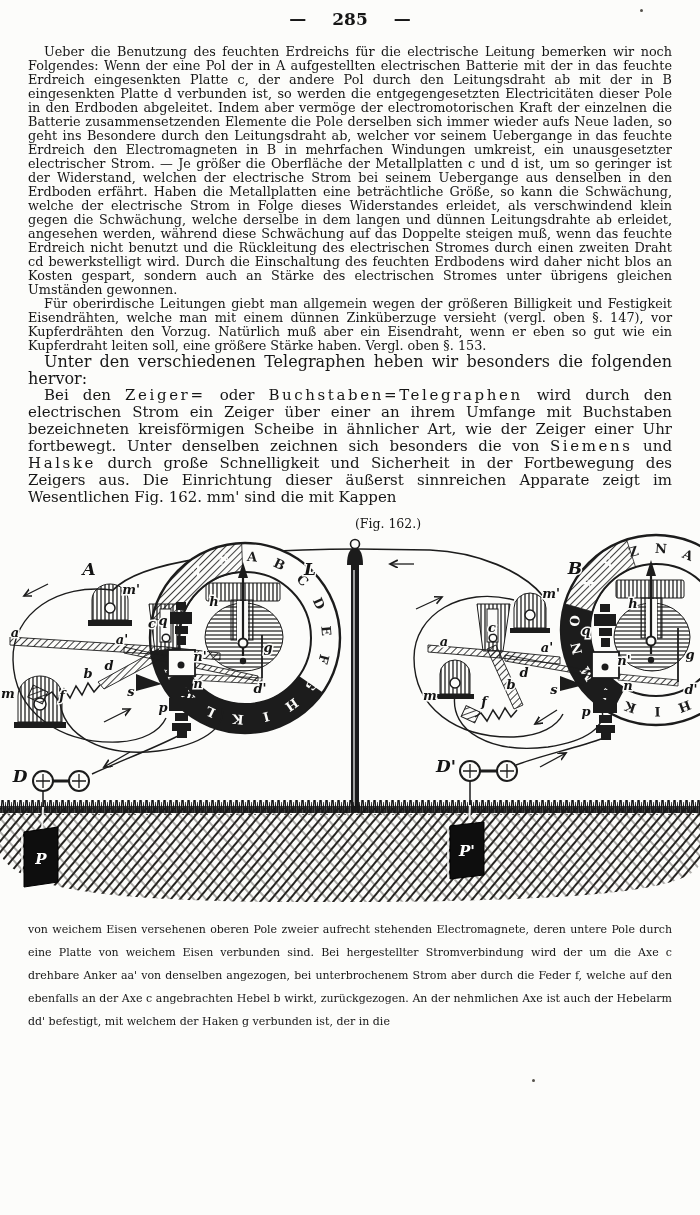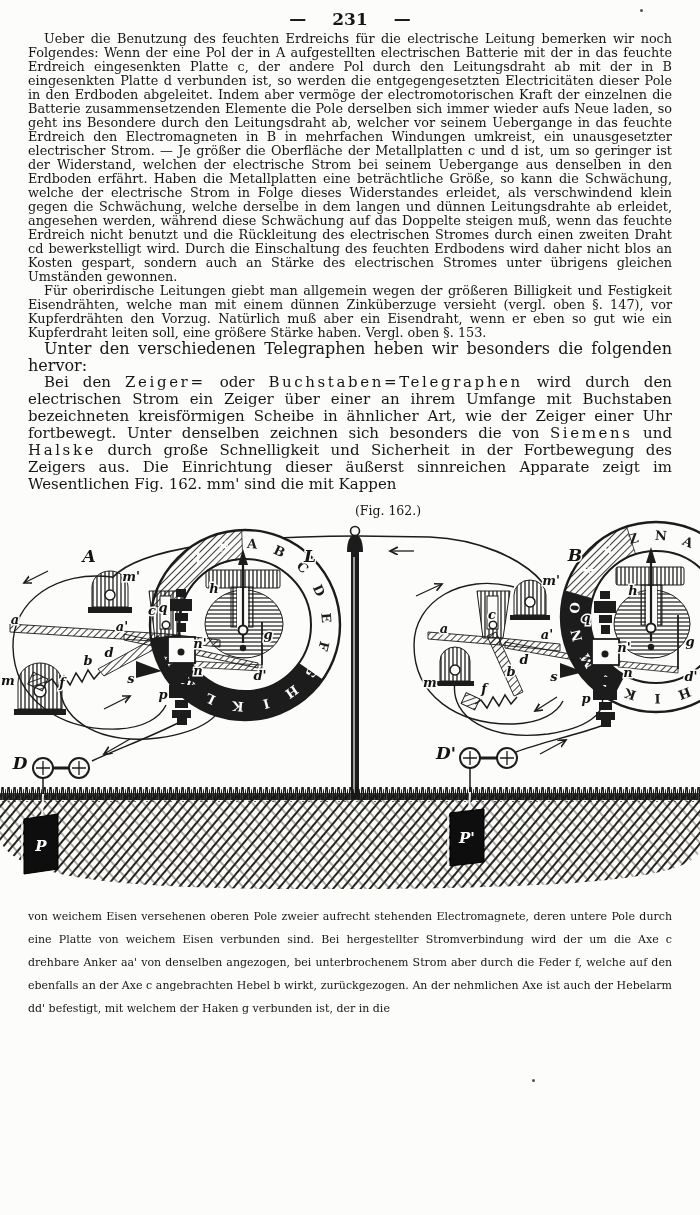--- a/index.html
+++ b/index.html
@@ -4,21 +4,21 @@
 <style>
   html,body{margin:0;padding:0;}
   body{background:#fcfcfa;}
   .page{position:relative;width:700px;height:1215px;background:#fcfcfa;color:#161616;
         font-family:"DejaVu Serif",serif;overflow:hidden;}
   .pagenum{display:flex;justify-content:center;align-items:baseline;gap:26px;
            padding-top:9px;font-size:17px;font-weight:bold;}
   .page p{margin:0;padding:0 28px;text-align:justify;hyphens:auto;}
   .p-large{font-size:16.5px;line-height:25px;margin-top:13px;}
   .p-small{font-size:12.8px;line-height:14px;}
-  .p-small.first{margin-top:3px;}
+  .p-small.first{margin-top:16px;}
   .p-medium{font-size:16px;line-height:17px;}
   .p-large2{font-size:15px;line-height:17px;}
   .p-bottom{margin-top:14px;font-size:11px;line-height:23px;}
   .indent{text-indent:16px;}
   .sperr{letter-spacing:2.6px;}
   .fig-caption{text-align:center;font-size:12.5px;margin-top:10px;padding-left:76px;}
   svg.figure{display:block;margin-top:2px;}
   .ink{stroke:#1c1c1c;}
   .dial-letter{font-family:"DejaVu Serif",serif;font-weight:bold;font-size:13px;
                fill:#1c1c1c;text-anchor:middle;dominant-baseline:middle;}
@@ -30,21 +30,21 @@
             fill:#ffffff;text-anchor:middle;paint-order:normal;stroke:none;}
   .speck{position:absolute;width:3px;height:3px;border-radius:50%;background:#55524c;}
 </style>
 </head>
 <body>
 
 <div class="page">
 
   <div class="pagenum">
     <span>—</span>
-    <span>231</span>
+    <span>285</span>
     <span>—</span>
   </div>
 
   <p class="p-small first indent">Ueber die Benutzung des feuchten Erdreichs für die electrische Leitung bemerken wir noch Folgendes: Wenn der eine Pol der in A aufgestellten electrischen Batterie mit der in das feuchte Erdreich eingesenkten Platte c, der andere Pol durch den Leitungsdraht ab mit der in B eingesenkten Platte d verbunden ist, so werden die entgegengesetzten Electricitäten dieser Pole in den Erdboden abgeleitet. Indem aber vermöge der electromotorischen Kraft der einzelnen die Batterie zusammensetzenden Elemente die Pole derselben sich immer wieder aufs Neue laden, so geht ins Besondere durch den Leitungsdraht ab, welcher vor seinem Uebergange in das feuchte Erdreich den Electromagneten in B in mehrfachen Windungen umkreist, ein unausgesetzter electrischer Strom. — Je größer die Oberfläche der Metallplatten c und d ist, um so geringer ist der Widerstand, welchen der electrische Strom bei seinem Uebergange aus denselben in den Erdboden erfährt. Haben die Metallplatten eine beträchtliche Größe, so kann die Schwächung, welche der electrische Strom in Folge dieses Widerstandes erleidet, als verschwindend klein gegen die Schwächung, welche derselbe in dem langen und dünnen Leitungsdrahte ab erleidet, angesehen werden, während diese Schwächung auf das Doppelte steigen muß, wenn das feuchte Erdreich nicht benutzt und die Rückleitung des electrischen Stromes durch einen zweiten Draht cd bewerkstelligt wird. Durch die Einschaltung des feuchten Erdbodens wird daher nicht blos an Kosten gespart, sondern auch an Stärke des electrischen Stromes unter übrigens gleichen Umständen gewonnen.</p>
   <p class="p-small indent">Für oberirdische Leitungen giebt man allgemein wegen der größeren Billigkeit und Festigkeit Eisendrähten, welche man mit einem dünnen Zinküberzuge versieht (vergl. oben §. 147), vor Kupferdrähten den Vorzug. Natürlich muß aber ein Eisendraht, wenn er eben so gut wie ein Kupferdraht leiten soll, eine größere Stärke haben. Vergl. oben §. 153.</p>
   <p class="p-medium indent">Unter den verschiedenen Telegraphen heben wir besonders die folgenden hervor:</p>
   <p class="p-large2 indent"><span>Bei den </span><span class="sperr">Zeiger=</span><span> oder </span><span class="sperr">Buchstaben=Telegraphen</span><span> wird durch den electrischen Strom ein Zeiger über einer an ihrem Umfange mit Buchstaben bezeichneten kreisförmigen Scheibe in ähnlicher Art, wie der Zeiger einer Uhr fortbewegt. Unter denselben zeichnen sich besonders die von </span><span class="sperr">Siemens</span><span> und </span><span class="sperr">Halske</span><span> durch große Schnelligkeit und Sicherheit in der Fortbewegung des Zeigers aus. Die Einrichtung dieser äußerst sinnreichen Apparate zeigt im Wesentlichen Fig. 162.  mm' sind die mit Kappen</span></p>
 
   <div class="fig-caption">(Fig. 162.)</div>
 

